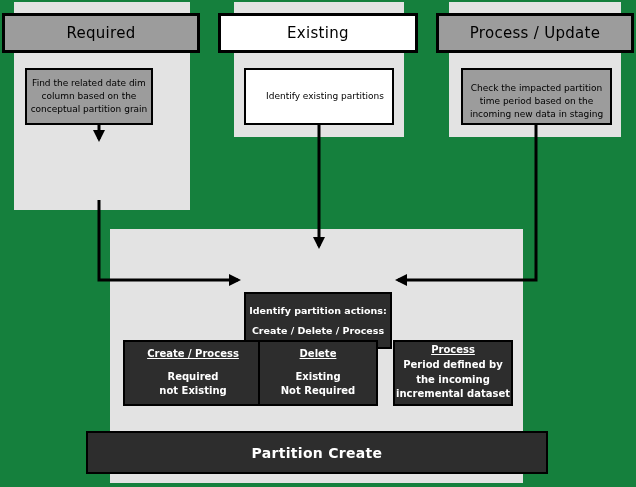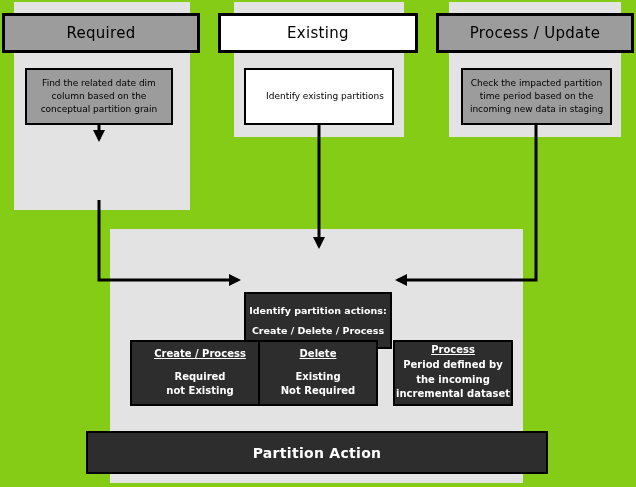--- a/index.html
+++ b/index.html
@@ -1,21 +1,21 @@
 <!DOCTYPE html>
 <html><head>
 <meta charset="utf-8">
 <style>
   html, body { margin: 0; padding: 0; background: #ffffff; }
   * { box-sizing: border-box; }
   .canvas {
     position: relative;
     width: 636px;
     height: 487px;
-    background: #84cc16;
+    background: #15803d;
     overflow: hidden;
     font-family: "DejaVu Sans", "Liberation Sans", sans-serif;
     color: #000;
   }
   .panel {
     position: absolute;
     background: #e3e3e3;
   }
   .connectors {
     position: absolute;
@@ -78,28 +78,28 @@
   
   #panel-required { left: 14px;  top: 2px;   width: 176px; height: 208px; }
   #panel-existing { left: 234px; top: 2px;   width: 170px; height: 135px; }
   #panel-process  { left: 449px; top: 2px;   width: 172px; height: 135px; }
   #panel-center   { left: 110px; top: 229px; width: 413px; height: 254px; }
 
   #hdr-required { left: 2px;   top: 13px; width: 198px; height: 40px; }
   #hdr-existing { left: 218px; top: 13px; width: 200px; height: 40px; }
   #hdr-process  { left: 436px; top: 13px; width: 198px; height: 40px; }
 
-  #box-find     { left: 25px;  top: 68px;  width: 148px; height: 57px; }
+  #box-find     { left: 25px;  top: 68px;  width: 128px; height: 57px; }
   #box-identify { left: 244px; top: 68px;  width: 150px; height: 57px; padding-left: 14px; }
-  #box-check    { left: 461px; top: 68px;  width: 151px; height: 57px; }
+  #box-check    { left: 461px; top: 68px;  width: 151px; height: 57px; justify-content: flex-end; }
   #box-extract  { left: 25px;  top: 143px; width: 148px; height: 57px; }
 
   #box-actions  { left: 244px; top: 252px; width: 148px; height: 57px; margin-top: 40px; }
 
-  #box-outcome-0 { left: 130px; top: 340px; width: 140px; height: 66px; }
+  #box-outcome-0 { left: 123px; top: 340px; width: 140px; height: 66px; }
   #box-outcome-1 { left: 258px; top: 340px; width: 120px; height: 66px; }
   #box-outcome-2 { left: 393px; top: 340px; width: 120px; height: 66px; }
 
   #bar-partition { left: 86px; top: 431px; width: 462px; height: 43px; }
 </style>
 </head>
 <body>
 
 <div class="canvas">
 
@@ -160,16 +160,16 @@
 Not Required</span>
   </div>
   <div class="node dark" id="box-outcome-2">
     <span class="outcome-title">Process</span>
     <span class="outcome-detail">Period defined by
 the incoming
 incremental dataset</span>
   </div>
 
   <div class="node dark bar" id="bar-partition">
-    <span>Partition Action</span>
+    <span>Partition Create</span>
   </div>
 
 </div>
 
 </body></html>

